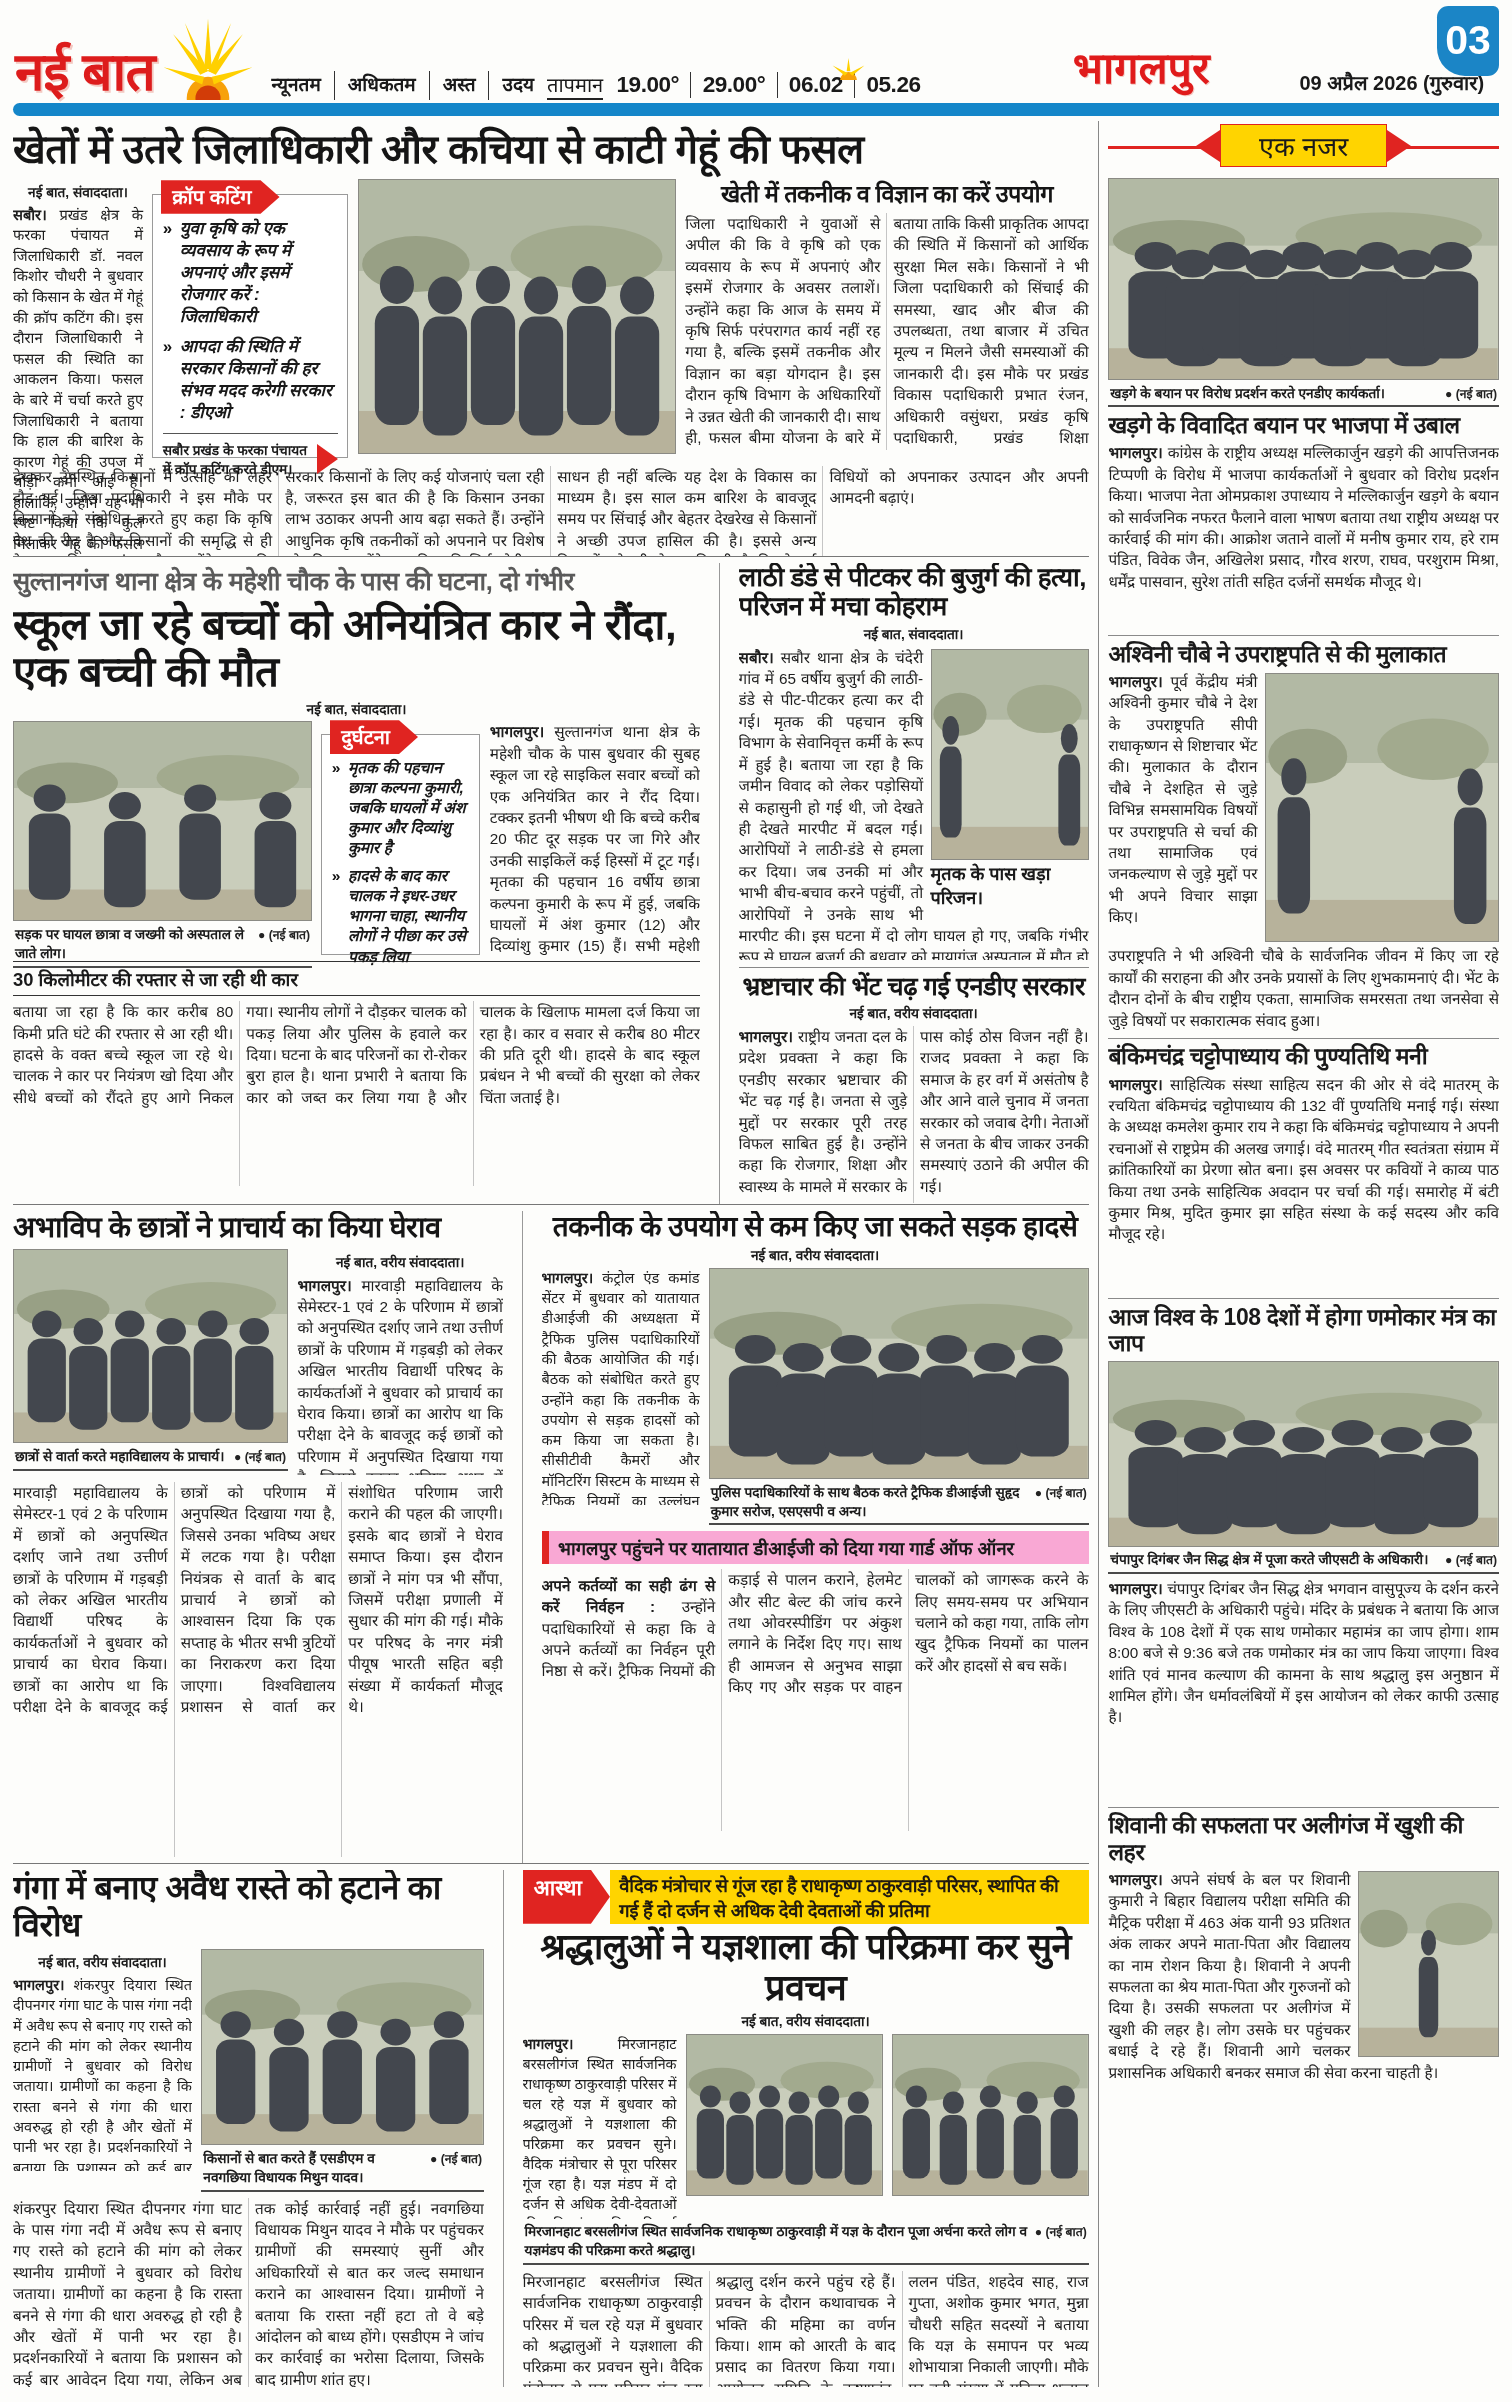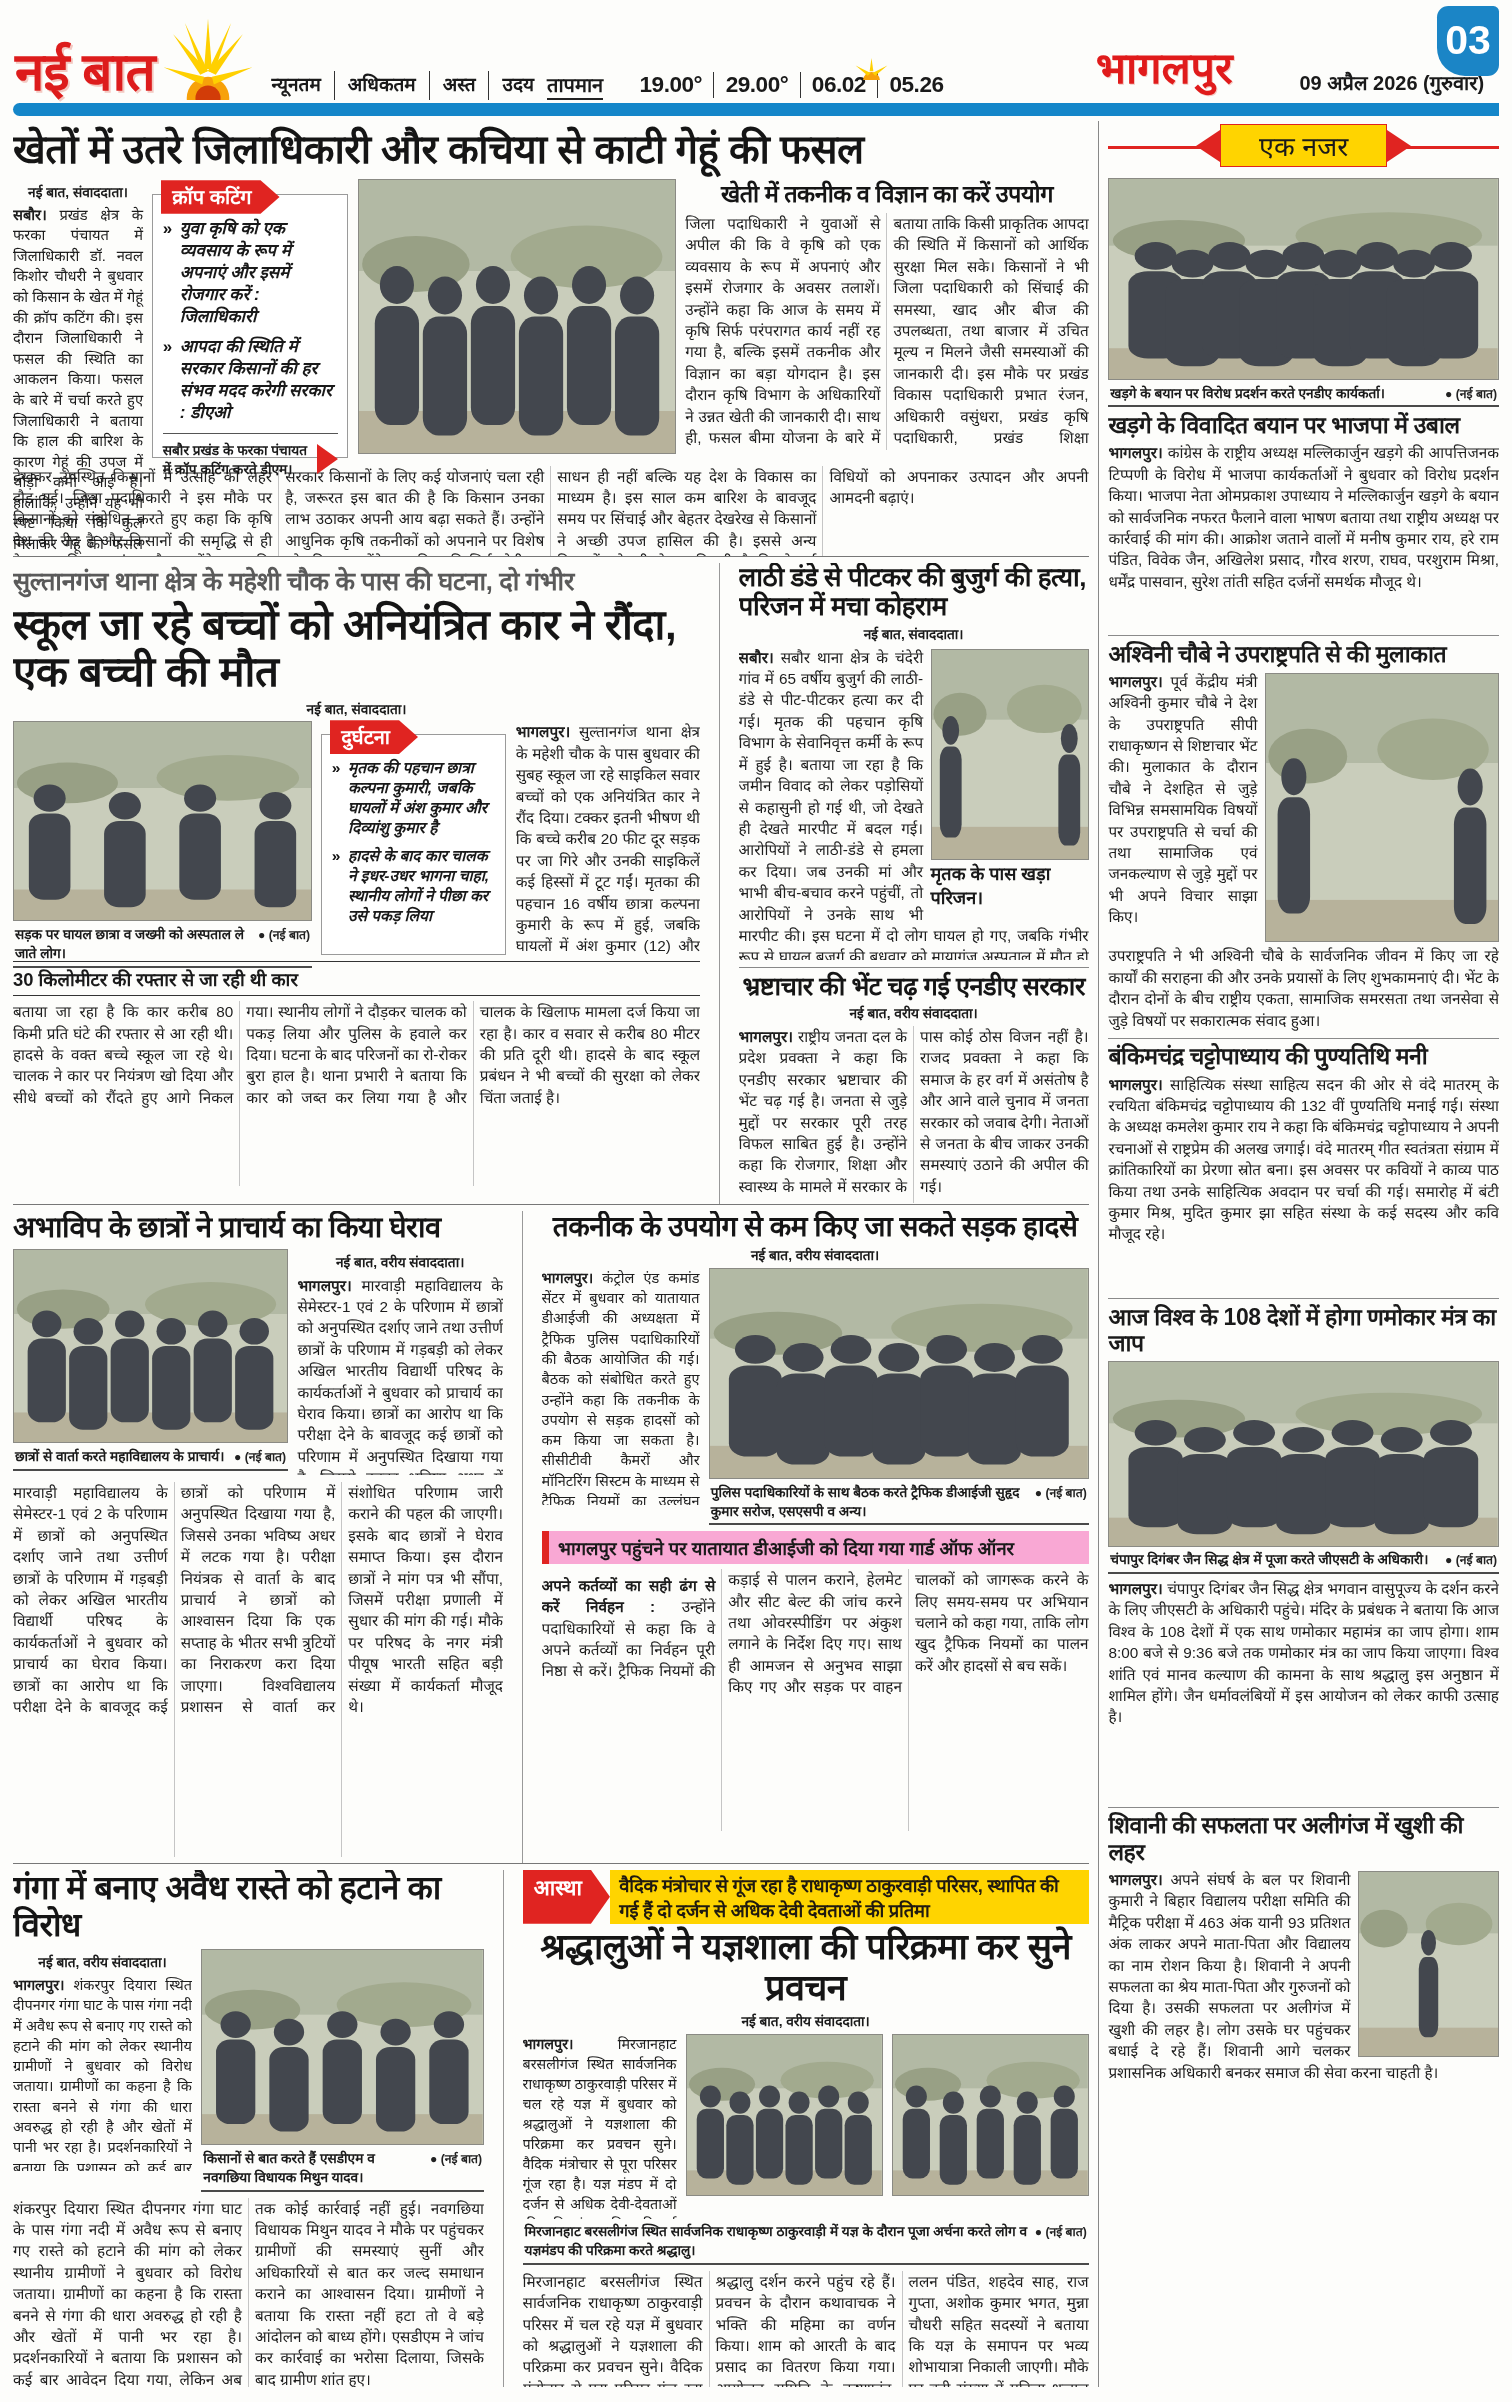--- a/index.html
+++ b/index.html
@@ -7,21 +7,21 @@
 .page{width:1512px;height:2402px;background:#fdfdfb;margin:0 auto;position:relative;overflow:hidden;padding:5.6px 13px 9.4px 13px}
 
 .masthead{height:96px;display:flex;align-items:flex-end;position:relative;padding:3.8px 1.9px 1.9px 1.9px}
 .logo{font-size:53px;font-weight:800;color:#dd1c1c;letter-spacing:-0.9px;line-height:.95;text-shadow:1.9px 1.9px 0 #f3c9c2;padding-bottom:1.9px}
 .sunwrap{width:98px;height:87px;margin-left:3.8px;position:relative}
 .weather{display:flex;justify-content:flex-end;margin-left:1.9px;position:relative}
 .w-labels{display:flex}
 .w-labels .wl{font-size:19px;font-weight:700;padding:0 13px;border-right:1.9px solid #333}
 .w-labels .wl:last-child{border-right:none}
 .w-vals{display:flex;align-items:baseline}
-.w-templabel{font-size:20px;font-weight:700;border-bottom:2.8px solid #222;margin-right:25px}
+.w-templabel{font-size:20px;font-weight:400;border-bottom:2.8px solid #222;margin-right:2px}
 .w-vals .wv{font-size:22.6px;font-weight:800;padding:0 11.3px;border-right:1.9px solid #333;letter-spacing:-0.5px}
 .w-vals .wv:last-child{border-right:none}
 .minisun{position:absolute;top:-13px;right:62px;width:43px;height:22.6px}
 .city{font-size:43px;font-weight:800;color:#e01b1b;margin-left:141px;text-shadow:0.9px 0.9px 0 #f3c9c2;padding-bottom:3.8px}
 .m-date{font-size:20px;font-weight:700;margin-left:auto;margin-right:13px;padding-bottom:3.8px}
 .pagenum{position:absolute;right:0;top:0;width:62px;height:70px;background:#1b85c6;color:#fff;font-size:41px;font-weight:800;display:flex;align-items:center;justify-content:center;border-radius:11.3px 5.6px 11.3px 28px}
 .bluebar{height:12.2px;background:#1486c9;border-radius:9.4px 0 0 9.4px;margin:1.9px 0 5.6px 0}
 
 .content{display:flex;height:2266px}
 .main{width:1085px;padding-right:9.4px;display:flex;flex-direction:column}
@@ -223,21 +223,21 @@
                         <circle cx="88" cy="33" r="5.4"></circle>
                         <rect x="81" y="39" width="14" height="34" rx="5"></rect>
                       </g>
                     </svg>
                   </div>
                 <div class="cap">
                   <span>सड़क पर घायल छात्रा व जख्मी को अस्पताल ले जाते लोग।</span>
                   <span class="credit">● (नई बात)</span>
                 </div>
               </div>
-              <div class="infobox" style="width:185px;flex-shrink:0;margin-top:13px">
+              <div class="infobox" style="width:159px;flex-shrink:0;margin-top:13px">
                 <span class="ribbon">दुर्घटना</span>
                 <div class="bullet-item" style="font-size:15.5px">
                     <span class="dbl">»</span>
                     <span>मृतक की पहचान छात्रा कल्पना कुमारी, जबकि घायलों में अंश कुमार और दिव्यांशु कुमार है</span>
                   </div>
                 <div class="bullet-item" style="font-size:15.5px">
                     <span class="dbl">»</span>
                     <span>हादसे के बाद कार चालक ने इधर-उधर भागना चाहा, स्थानीय लोगों ने पीछा कर उसे पकड़ लिया</span>
                   </div>
               </div>

